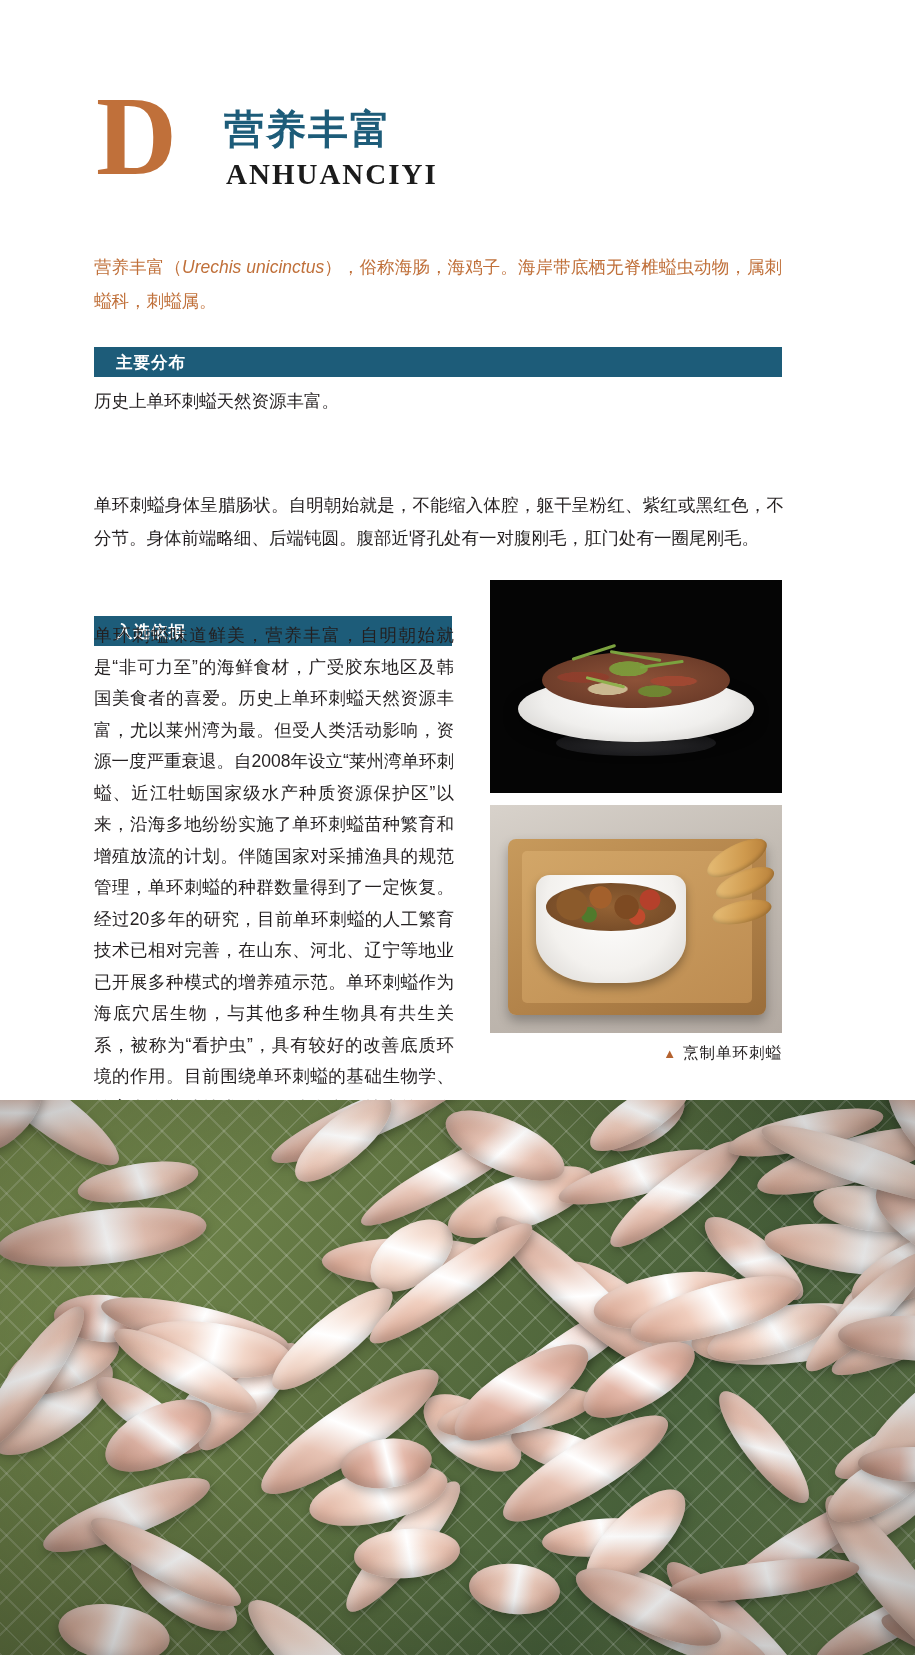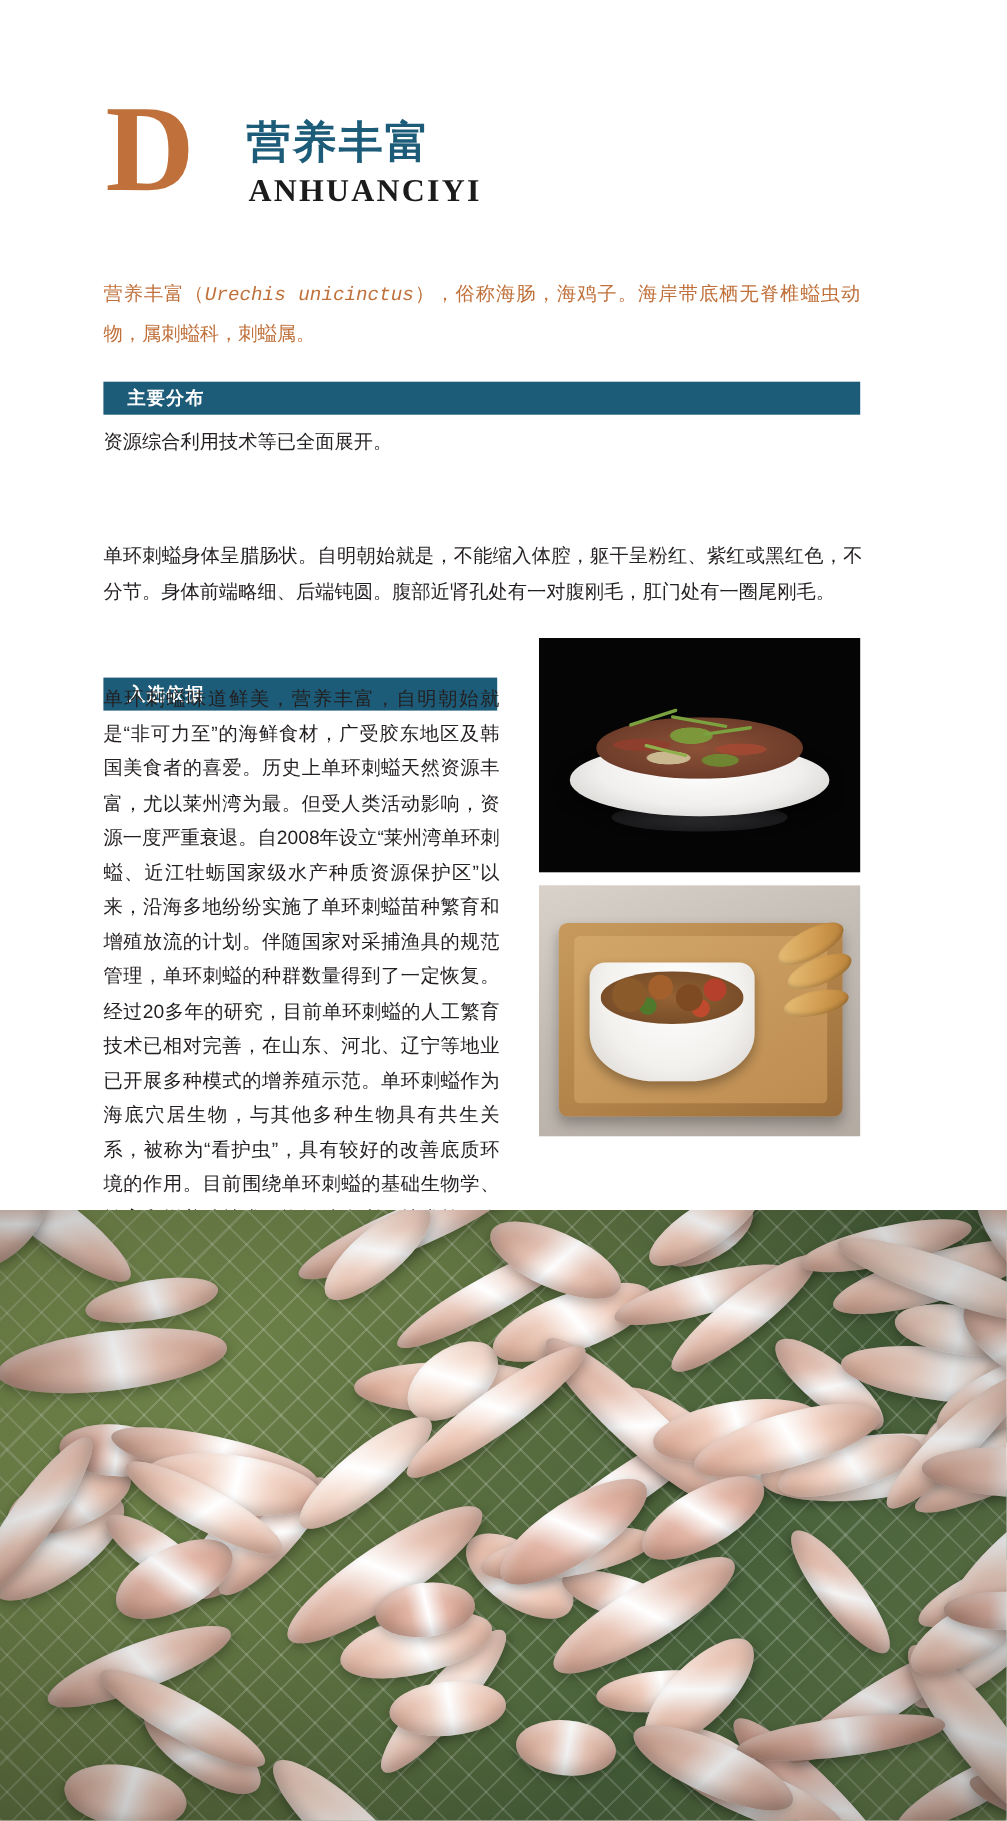--- a/index.html
+++ b/index.html
@@ -66,21 +66,21 @@
     position: absolute;
     left: 94px;
     top: 250px;
     width: 688px;
     font-size: 17.5px;
     line-height: 34px;
     color: #c0703a;
     text-align: justify;
   }
   .intro .latin {
-    font-family: Liberation Mono, monospace;
+    font-family: Liberation Sans, sans-serif;
     font-style: italic;
   }
 
   
   .bar {
     position: absolute;
     height: 30px;
     background: #1d5c79;
     color: #ffffff;
     font-size: 16.5px;
@@ -287,21 +287,21 @@
     <div class="dropcap">D</div>
     <div class="title-cn">营养丰富</div>
     <div class="title-en">ANHUANCIYI</div>
   </div>
 
   <div class="intro">
     <span>营养丰富（</span><span class="latin">Urechis  unicinctus</span><span>），俗称海肠，海鸡子。海岸带底栖无脊椎螠虫动物，属刺螠科，刺螠属。</span>
   </div>
 
   <div class="bar bar-1">主要分布</div>
-  <div class="body-text sec1-text">资源综合利用技术等已全面展开。</div>
+  <div class="body-text sec1-text">历史上单环刺螠天然资源丰富。</div>
 
   <div class="body-text sec2-text">单环刺螠身体呈腊肠状。自明朝始就是，不能缩入体腔，躯干呈粉红、紫红或黑红色，不分节。身体前端略细、后端钝圆。腹部近肾孔处有一对腹刚毛，肛门处有一圈尾刚毛。</div>
 
   <div class="bar bar-3">入选依据</div>
   <div class="body-text sec3-text">单环刺螠味道鲜美，营养丰富，自明朝始就是“非可力至”的海鲜食材，广受胶东地区及韩国美食者的喜爱。历史上单环刺螠天然资源丰富，尤以莱州湾为最。但受人类活动影响，资源一度严重衰退。自2008年设立“莱州湾单环刺螠、近江牡蛎国家级水产种质资源保护区”以来，沿海多地纷纷实施了单环刺螠苗种繁育和增殖放流的计划。伴随国家对采捕渔具的规范管理，单环刺螠的种群数量得到了一定恢复。经过20多年的研究，目前单环刺螠的人工繁育技术已相对完善，在山东、河北、辽宁等地业已开展多种模式的增养殖示范。单环刺螠作为海底穴居生物，与其他多种生物具有共生关系，被称为“看护虫”，具有较好的改善底质环境的作用。目前围绕单环刺螠的基础生物学、繁育和增养殖技术、资源综合利用技术等已全面展开，为这一特殊生物资源的保护和开发利用提供了必要条件。</div>
 
   <div class="photo photo-1">
     <div class="p1-turntable"></div>
     <div class="p1-plate"></div>
     <div class="p1-food"></div>
@@ -317,20 +317,23 @@
       <div class="p2-tray-inner"></div>
     </div>
     <div class="p2-bread" style="left:214px; top:40px; width:66px; height:26px; transform:rotate(-28deg);"></div>
     <div class="p2-bread" style="left:224px; top:66px; width:62px; height:24px; transform:rotate(-22deg);"></div>
     <div class="p2-bread" style="left:222px; top:96px; width:60px; height:22px; transform:rotate(-12deg);"></div>
     <div class="p2-bowl">
       <div class="p2-bowl-food"></div>
     </div>
   </div>
 
+  <div class="caption">
+    <span class="tri">▲</span><span>烹制单环刺螠</span>
+  </div>
 
   <div class="hero">
     <div class="hero-net"></div>
     <div class="worm" style="width: 207.196px; height: 54.0685px; left: 592.124px; top: 196.815px; transform: rotate(-1.6deg); background: linear-gradient(88deg, rgb(192, 143, 124) 0%, rgb(231, 195, 180) 35%, rgb(255, 255, 255) 52%, rgb(231, 195, 180) 70%, rgb(192, 143, 124) 100%);"></div>
       <div class="worm" style="width: 151.962px; height: 34.3277px; left: 806.795px; top: 509.146px; transform: rotate(-28deg); background: linear-gradient(62deg, rgb(192, 143, 124) 0%, rgb(231, 195, 180) 35%, rgb(255, 255, 255) 52%, rgb(231, 195, 180) 70%, rgb(192, 143, 124) 100%);"></div>
       <div class="worm" style="width: 91.2458px; height: 50.4127px; left: 468.699px; top: 464.063px; transform: rotate(5deg); background: linear-gradient(95deg, rgb(208, 155, 134) 0%, rgb(240, 205, 189) 35%, rgb(255, 255, 255) 52%, rgb(240, 205, 189) 70%, rgb(208, 155, 134) 100%);"></div>
       <div class="worm" style="width: 92.2152px; height: 46.4469px; left: 597.373px; top: -2.38371px; transform: rotate(-29.5deg); background: linear-gradient(60deg, rgb(192, 143, 124) 0%, rgb(231, 195, 180) 35%, rgb(255, 255, 255) 52%, rgb(231, 195, 180) 70%, rgb(192, 143, 124) 100%);"></div>
       <div class="worm" style="width: 142.789px; height: 57.9573px; left: -18.8828px; top: 278.086px; transform: rotate(-36deg); background: linear-gradient(54deg, rgb(216, 164, 143) 0%, rgb(242, 214, 200) 35%, rgb(255, 255, 255) 52%, rgb(242, 214, 200) 70%, rgb(216, 164, 143) 100%);"></div>
       <div class="worm" style="width: 111.461px; height: 55.6473px; left: 417.313px; top: 304.946px; transform: rotate(33.7deg); background: linear-gradient(124deg, rgb(208, 155, 134) 0%, rgb(240, 205, 189) 35%, rgb(255, 255, 255) 52%, rgb(240, 205, 189) 70%, rgb(208, 155, 134) 100%);"></div>
       <div class="worm" style="width: 118.108px; height: 51.0055px; left: 4.17675px; top: 237.611px; transform: rotate(-20.6deg); background: linear-gradient(69deg, rgb(208, 155, 134) 0%, rgb(240, 205, 189) 35%, rgb(255, 255, 255) 52%, rgb(240, 205, 189) 70%, rgb(208, 155, 134) 100%);"></div>

